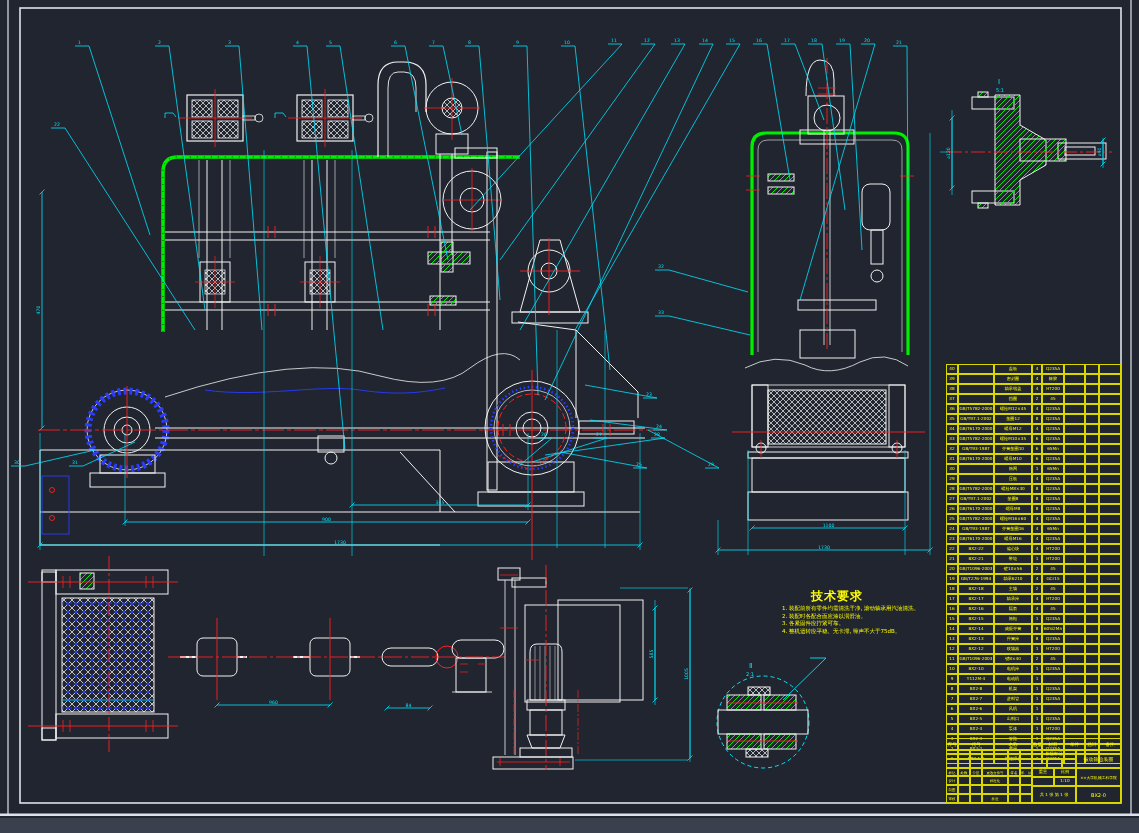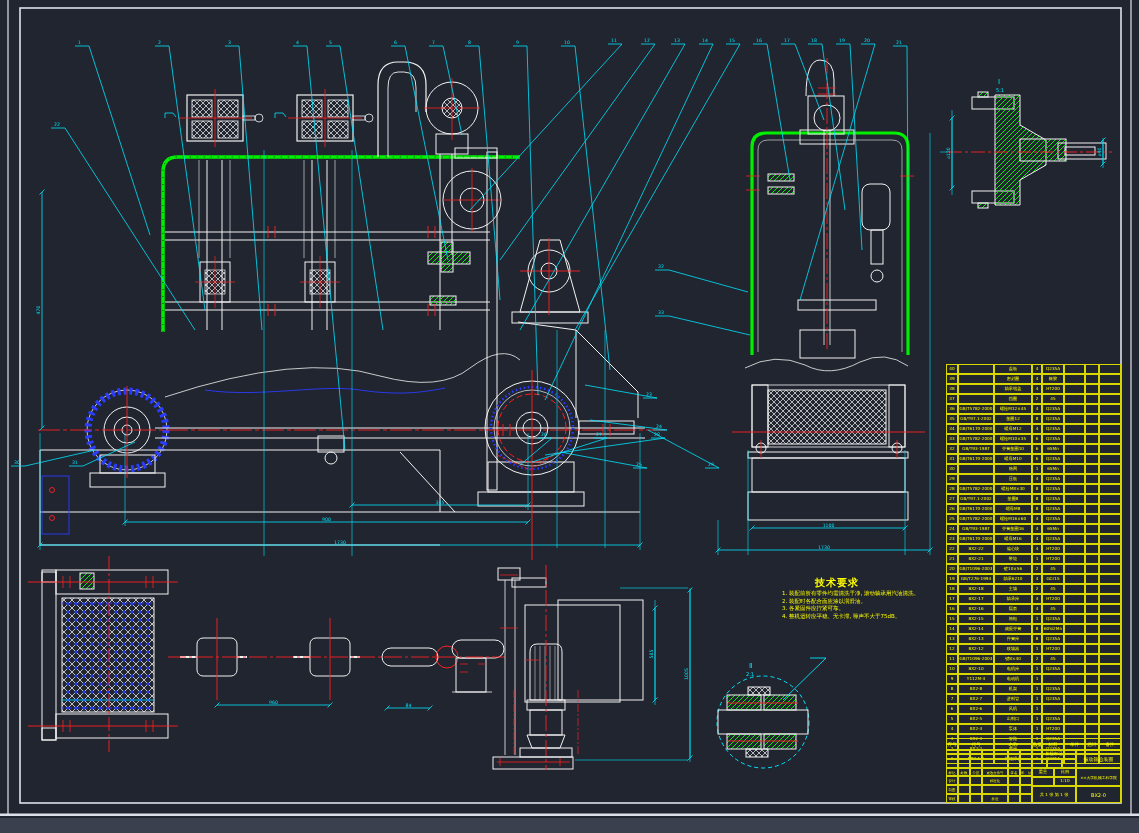--- a/index.html
+++ b/index.html
@@ -1,21 +1,21 @@
 <!DOCTYPE html>
 <html><head>
 <meta charset="utf-8">
 <style>
   html,body{margin:0;padding:0;background:#20252f;}
   .stage{position:relative;width:1139px;height:833px;background:#20252f;overflow:hidden;
          font-family:"DejaVu Sans",sans-serif;}
   svg{position:absolute;left:0;top:0;}
   svg text{font-family:"DejaVu Sans",sans-serif;}
   .notes{position:absolute;left:782px;top:576px;width:150px;color:#ffff00;}
-  .notes .nt{font-size:10px;font-weight:bold;text-align:center;width:110px;letter-spacing:1px;}
+  .notes .nt{font-size:12px;font-weight:bold;text-align:center;width:110px;letter-spacing:1px;margin-top:12px;}
   .notes .nl{font-size:5.5px;line-height:7.5px;white-space:nowrap;}
   .bom{position:absolute;left:946px;top:364px;width:175px;height:374px;
        display:grid;grid-template-rows:repeat(40,1fr);}
   .bom-row{display:grid;grid-template-columns:12px 36px 38px 10px 22px 21px 14px 22px;}
   .bom-head{position:absolute;left:946px;top:738px;width:175px;height:12px;
        display:grid;grid-template-columns:12px 36px 38px 10px 22px 21px 14px 22px;}
   .bc{border:0.5px solid #d8d800;color:#ffff00;font-size:4.2px;line-height:8px;
       text-align:center;overflow:hidden;white-space:nowrap;}
   .bom-head .bc{line-height:11px;font-size:4.6px;}
   .tb{position:absolute;left:946px;top:750px;width:175px;height:53px;color:#ffff00;}

